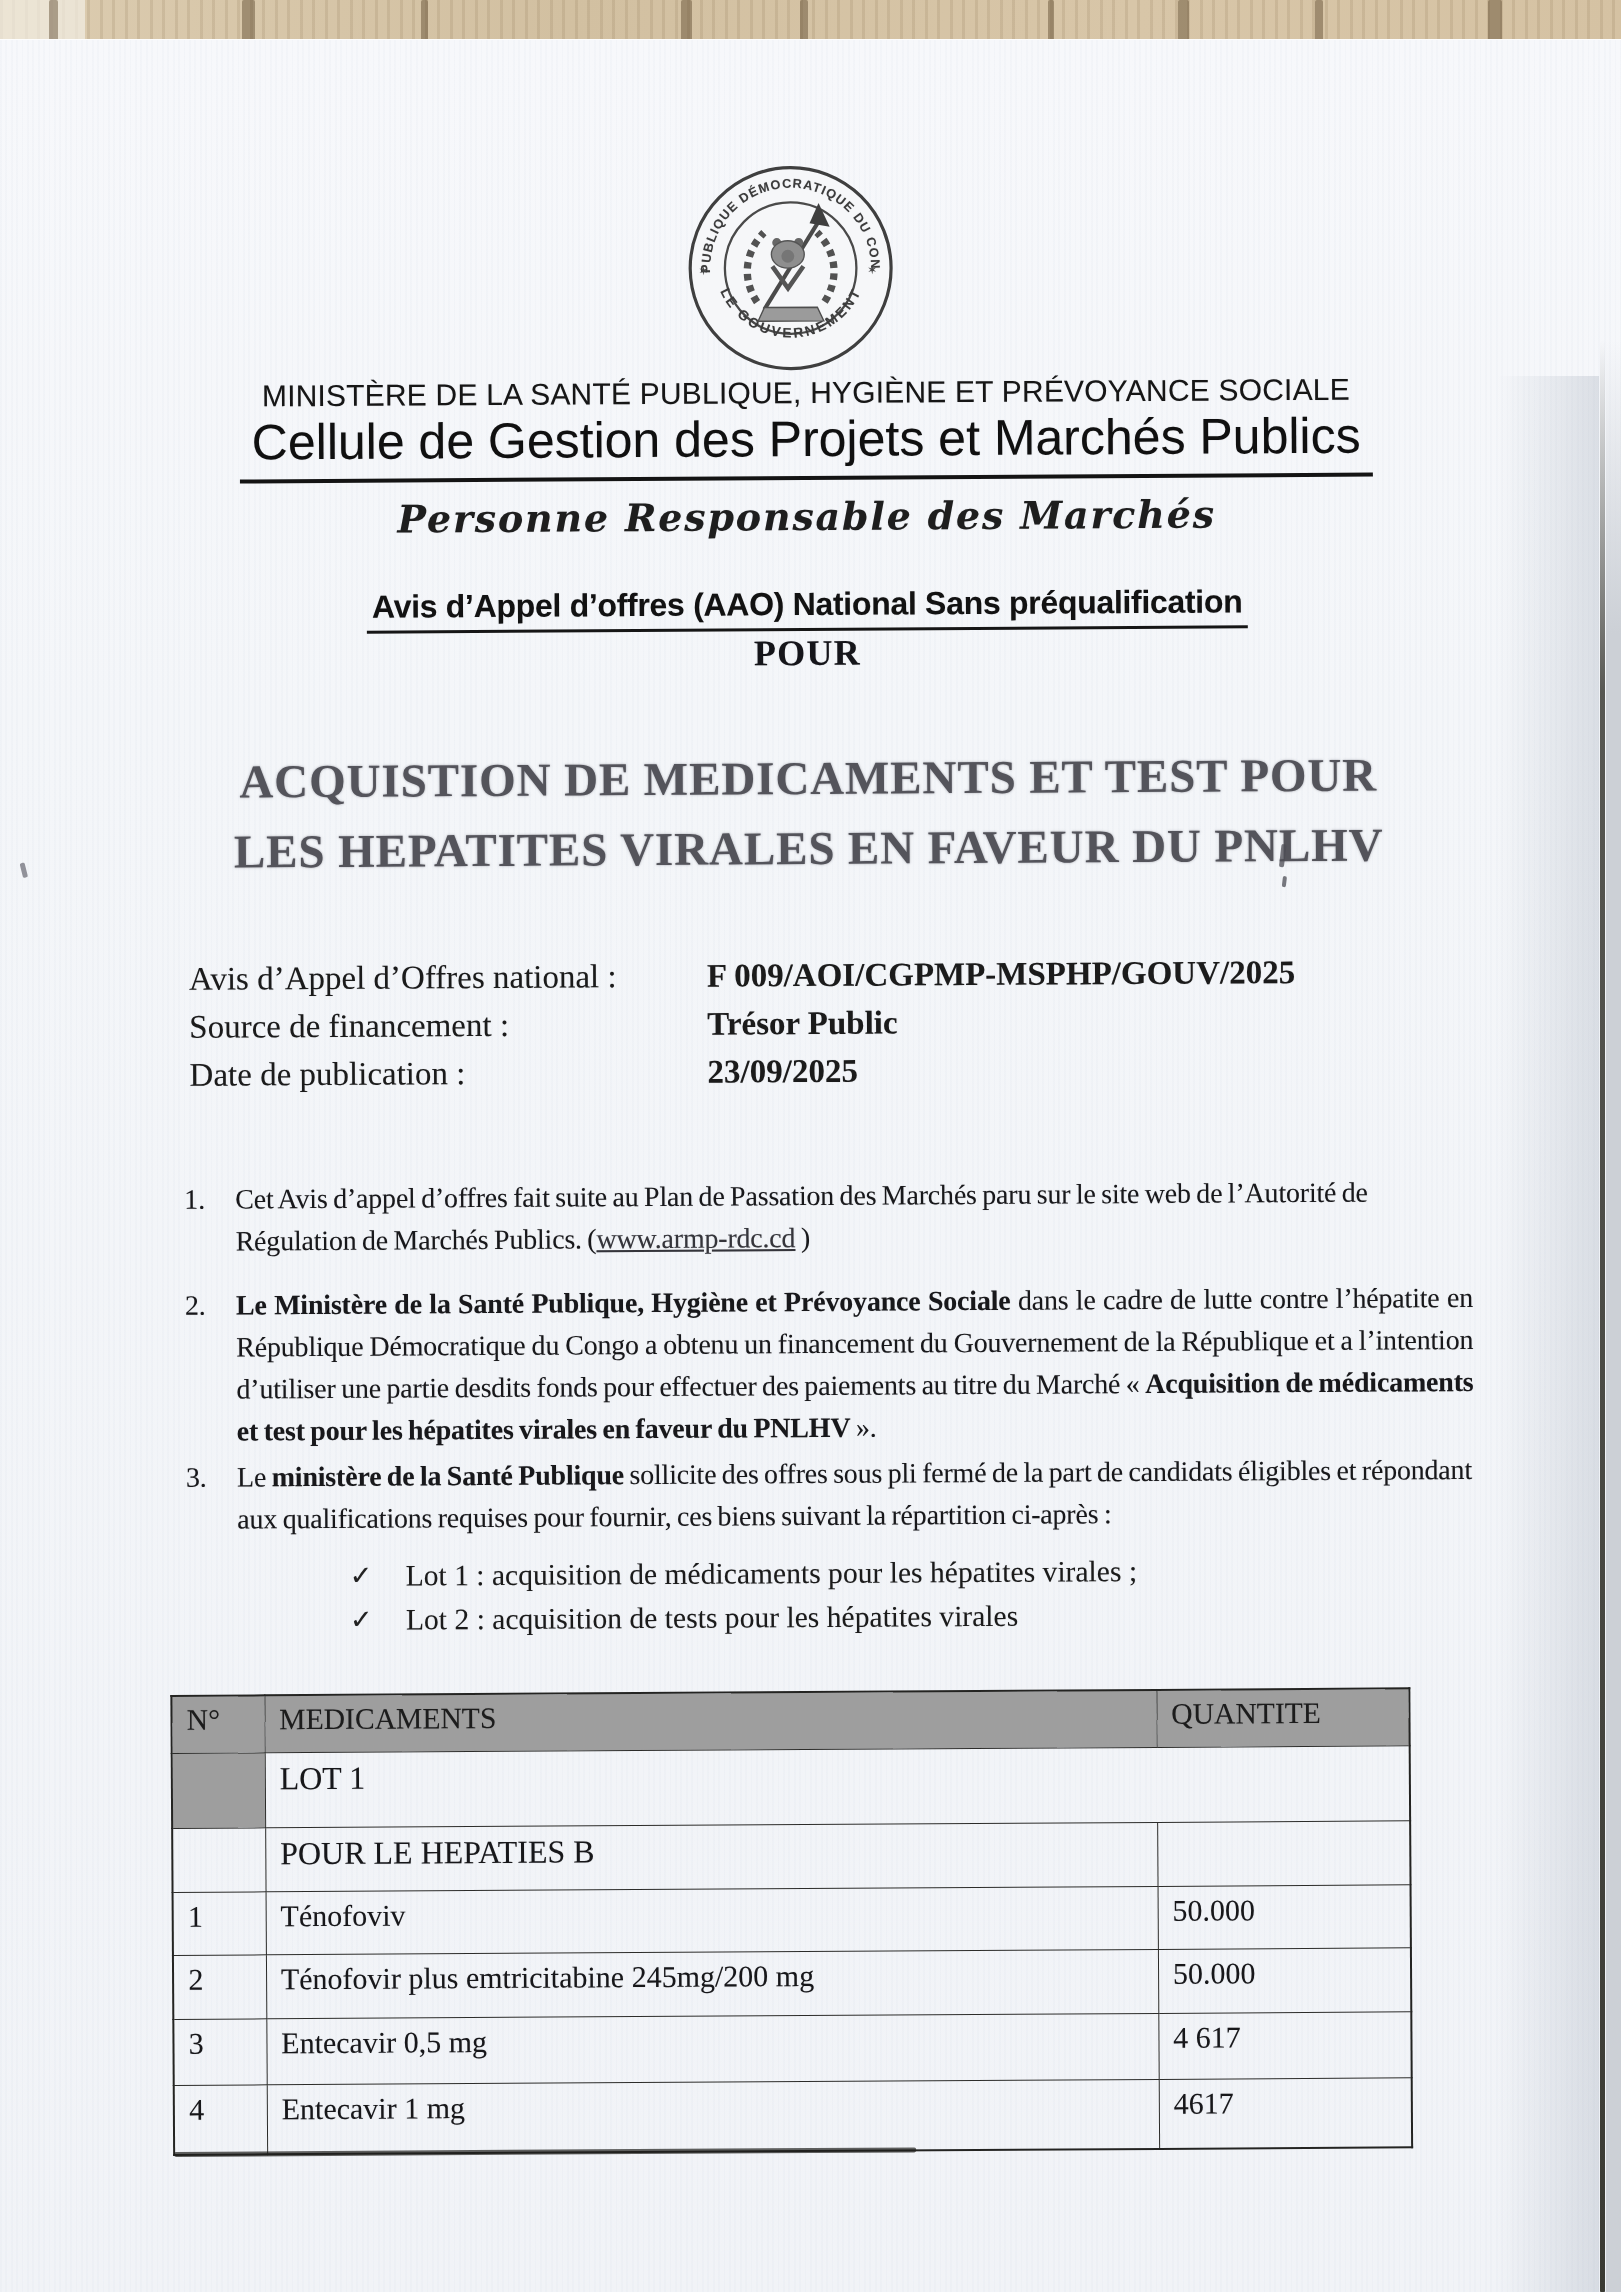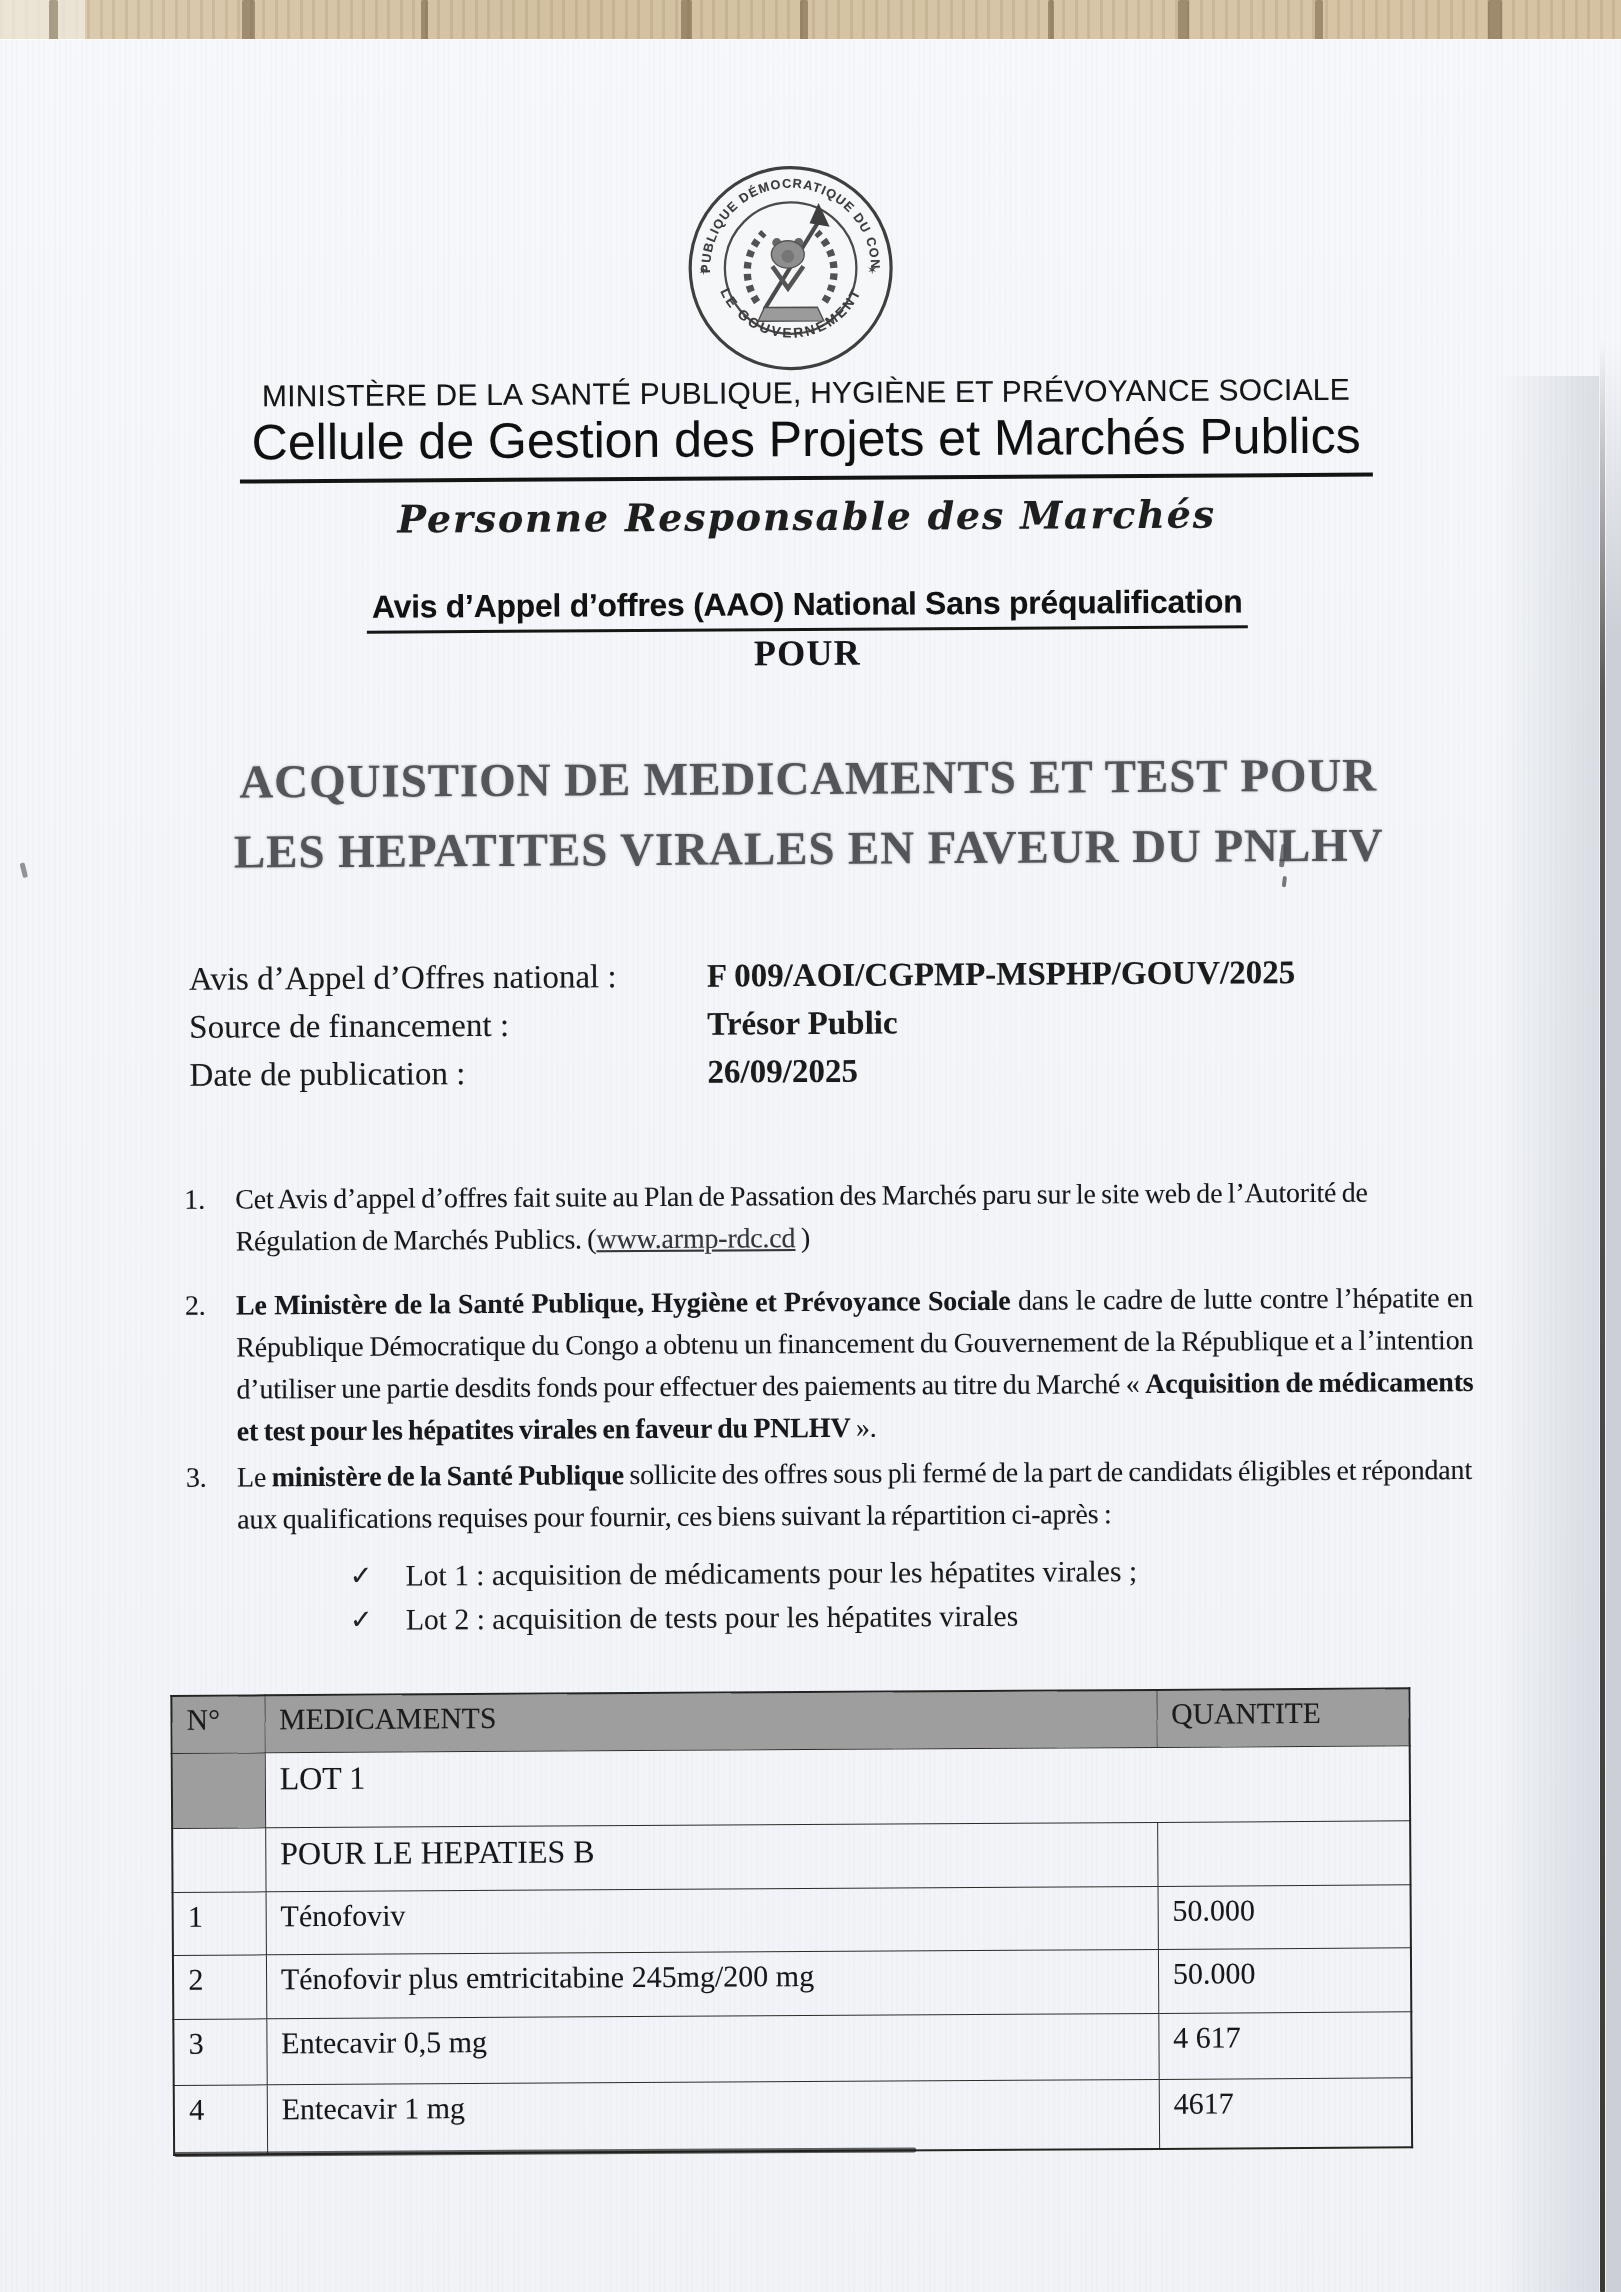--- a/index.html
+++ b/index.html
@@ -158,21 +158,21 @@
     <div class="meta-row">
       <div class="meta-label">Avis d’Appel d’Offres national :</div>
       <div class="meta-value">F 009/AOI/CGPMP-MSPHP/GOUV/2025</div>
     </div>
     <div class="meta-row">
       <div class="meta-label">Source de financement :</div>
       <div class="meta-value">Trésor Public</div>
     </div>
     <div class="meta-row">
       <div class="meta-label">Date de publication :</div>
-      <div class="meta-value">26/09/2025</div>
+      <div class="meta-value">23/09/2025</div>
     </div>
   </div>
 
   <div class="para p1">
     <span class="para-num">1.</span>
     <div class="para-text"><span>Cet Avis d’appel d’offres fait suite au Plan de Passation des Marchés paru sur le site web de l’Autorité de Régulation de Marchés Publics. (</span><span class="doc-link">www.armp-rdc.cd</span><span> )</span></div>
   </div>
   <div class="para p2 justify">
     <span class="para-num">2.</span>
     <div class="para-text"><span class="b">Le Ministère de la Santé Publique, Hygiène et Prévoyance Sociale</span><span> dans le cadre de lutte contre l’hépatite en République Démocratique du Congo a obtenu un financement du Gouvernement de la République et a l’intention d’utiliser une partie desdits fonds pour effectuer des paiements au titre du Marché « </span><span class="b">Acquisition de médicaments et test pour les hépatites virales en faveur du PNLHV</span><span> ».</span></div>

